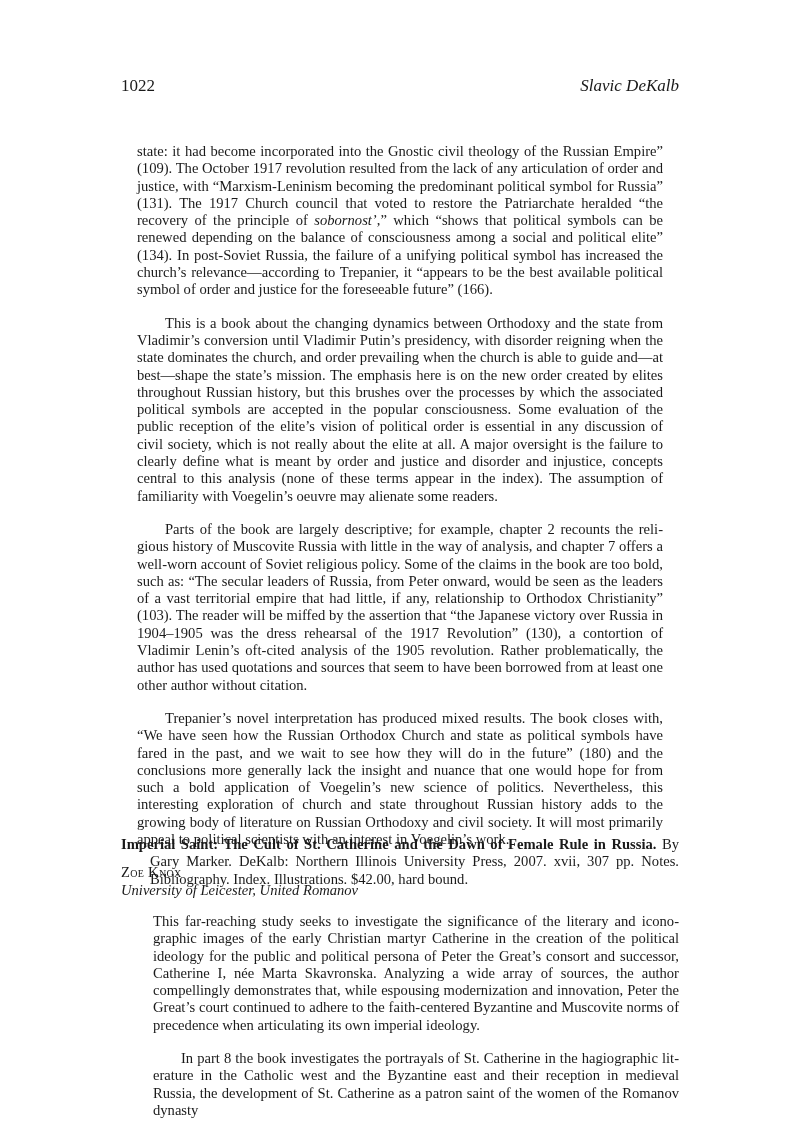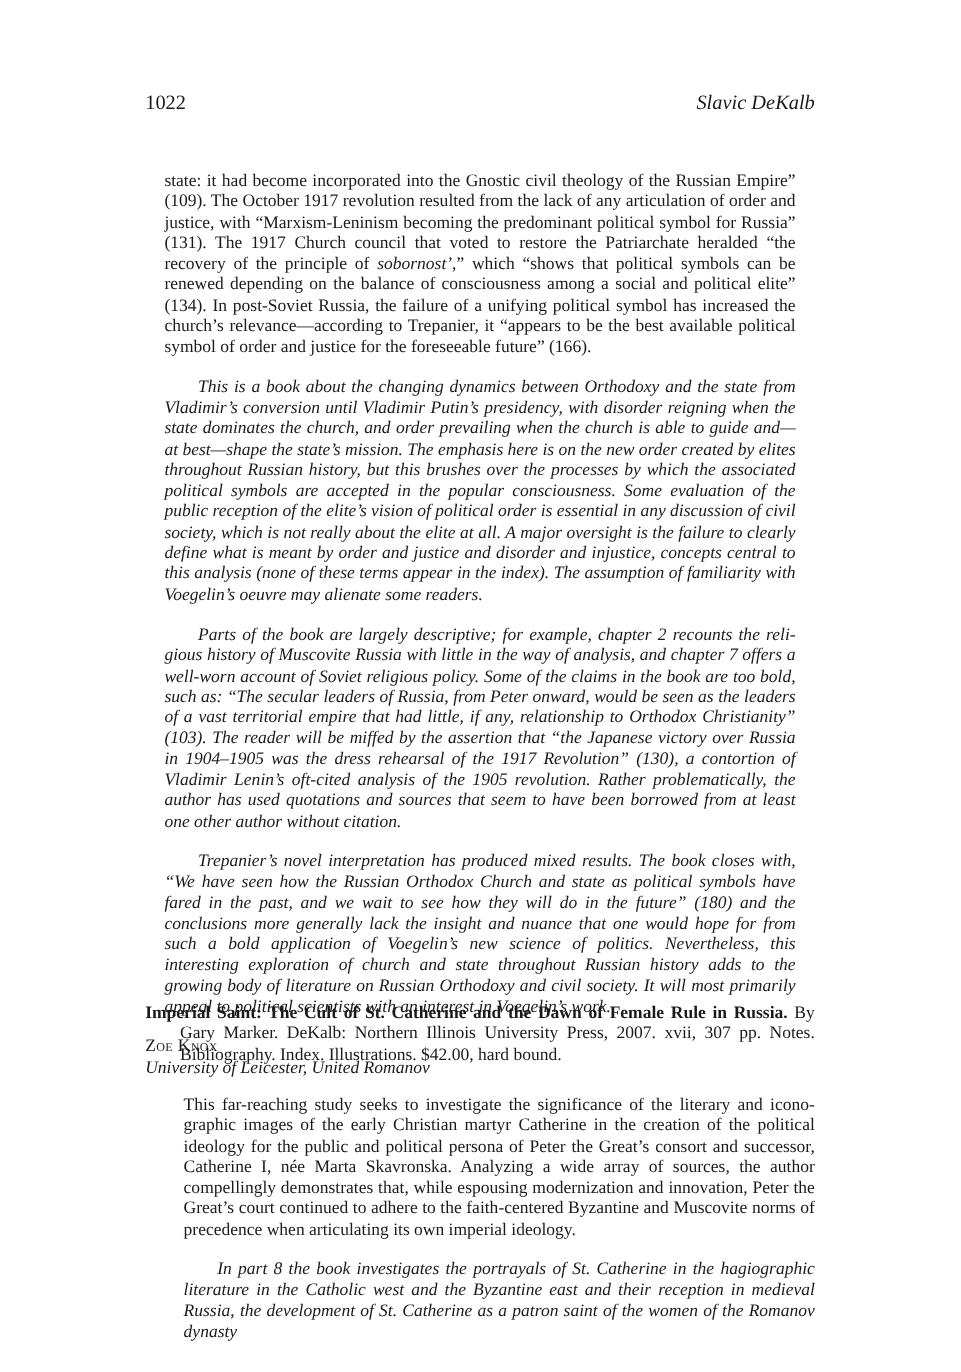--- a/index.html
+++ b/index.html
@@ -48,21 +48,20 @@
     }
     p.body {
       margin: 16px;
       font-size: 14.6px;
       line-height: 17.3px;
       text-align: justify;
       hyphens: manual;
     }
     p.indent {
       text-indent: 28px;
-      font-style: italic;
     }
     .sig {
       margin-top: 6px;
       text-align: left;
       font-size: 14.6px;
       line-height: 17.3px;
     }
     .sig-name {
       font-variant: small-caps;
       letter-spacing: 0.3px;

